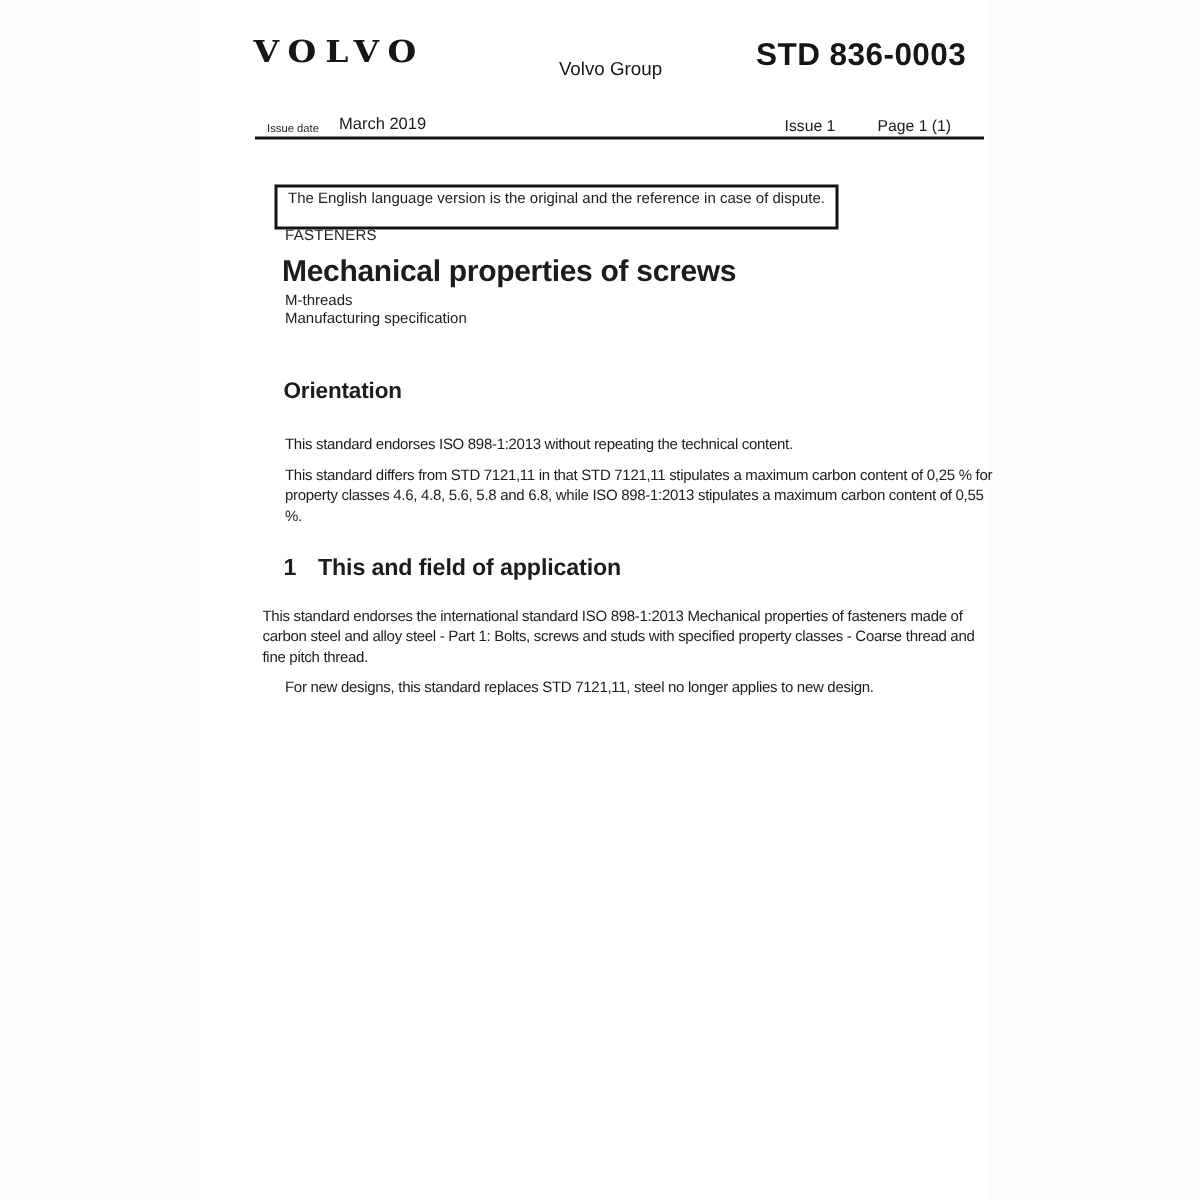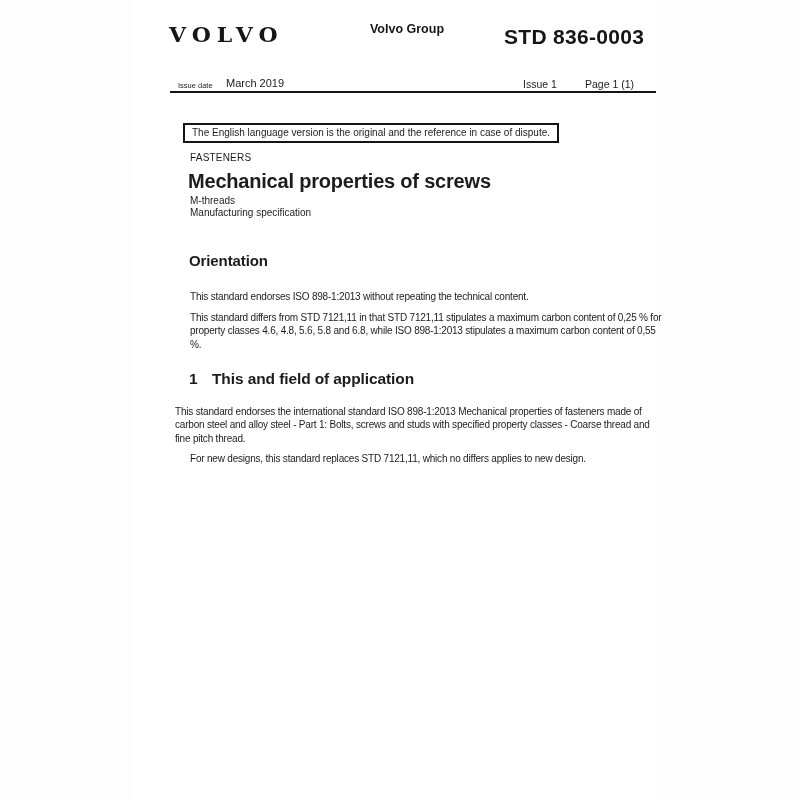--- a/index.html
+++ b/index.html
@@ -48,22 +48,22 @@
     color: #161616;
   }
   .doc-type-main {
     font-size: 21px;
     font-weight: bold;
     line-height: 1.05;
     letter-spacing: -0.2px;
   }
   .doc-type-sub {
     font-size: 12.5px;
-    font-weight: bold;
-    margin-top: 1px;
+    font-weight: normal;
+    margin-top: 18px;
   }
   .doc-number {
     left: 371px;
     top: 25px;
     font-size: 21px;
     font-weight: bold;
     letter-spacing: 0.3px;
     color: #161616;
     white-space: nowrap;
   }
@@ -99,21 +99,21 @@
     width: 486px;
     height: 2px;
     background: #141414;
   }
 
   
   .notice-box {
     left: 50px;
     top: 123px;
     border: 2px solid #141414;
-    padding: 2px 7px 3px 7px;
+    padding: 2px 7px 13px 7px;
     font-size: 10px;
     white-space: nowrap;
     background: #ffffff;
   }
 
   
   .category {
     left: 57px;
     top: 152px;
     font-size: 10px;
@@ -189,16 +189,16 @@
 
     <div class="abs sect-heading orientation-heading">Orientation</div>
     <p class="abs body-p orientation-p1">This standard endorses ISO 898-1:2013 without repeating the technical content.</p>
     <p class="abs body-p orientation-p2">This standard differs from STD 7121,11 in that STD 7121,11 stipulates a maximum carbon content of 0,25 % for property classes 4.6, 4.8, 5.6, 5.8 and 6.8, while ISO 898-1:2013 stipulates a maximum carbon content of 0,55 %.</p>
 
     <div class="abs sect-heading scope-heading">
       <span class="scope-number">1</span>
       <span>This and field of application</span>
     </div>
     <p class="abs body-p scope-p1">This standard endorses the international standard ISO 898-1:2013 Mechanical properties of fasteners made of carbon steel and alloy steel - Part 1: Bolts, screws and studs with specified property classes - Coarse thread and fine pitch thread.</p>
-    <p class="abs body-p scope-p2">For new designs, this standard replaces STD 7121,11, which no differs applies to new design.</p>
+    <p class="abs body-p scope-p2">For new designs, this standard replaces STD 7121,11, steel no longer applies to new design.</p>
 
   </div>
 </div>
 
 </body></html>

